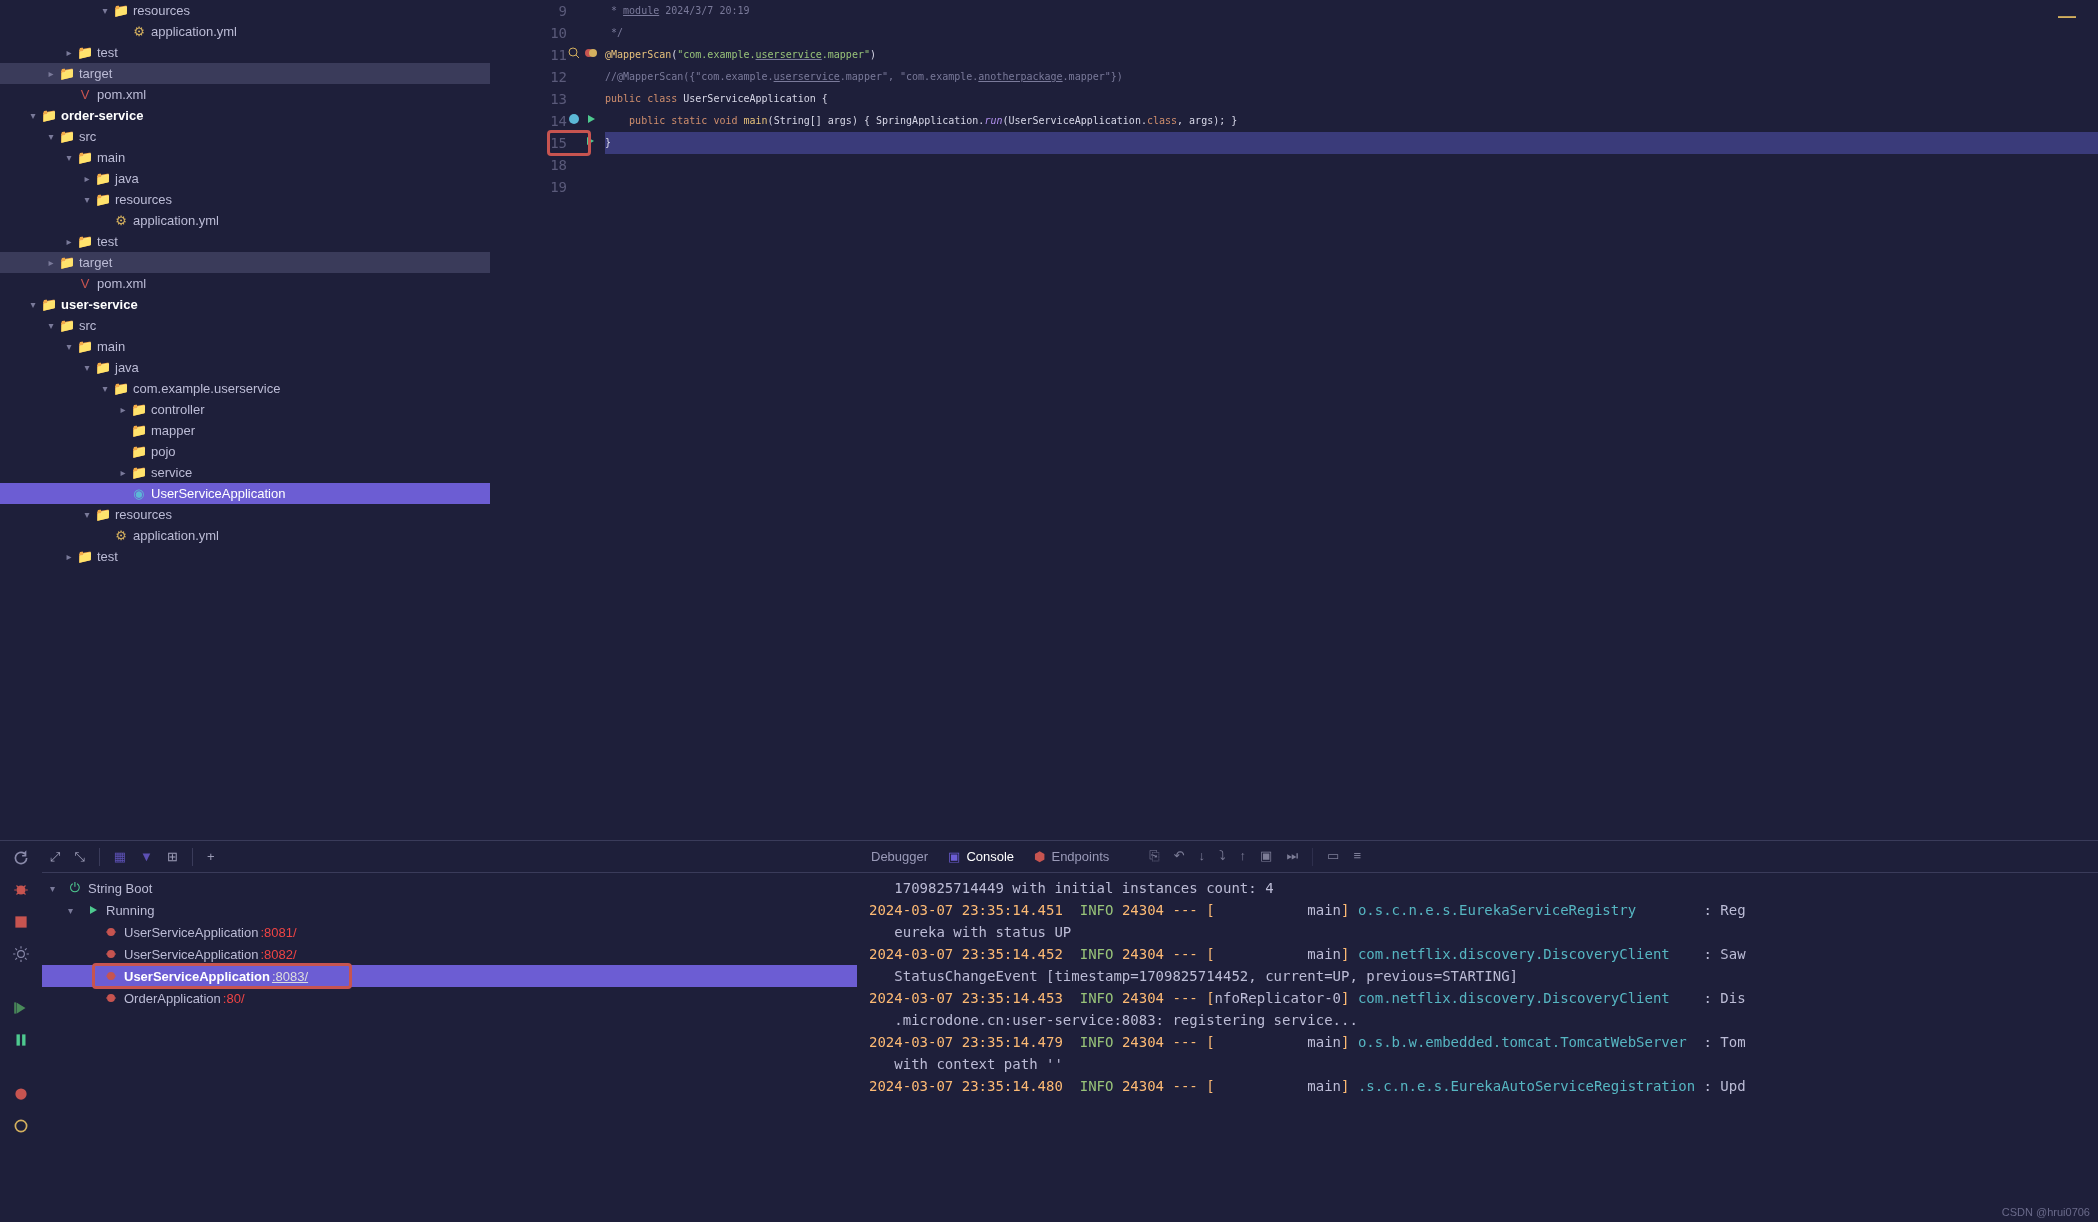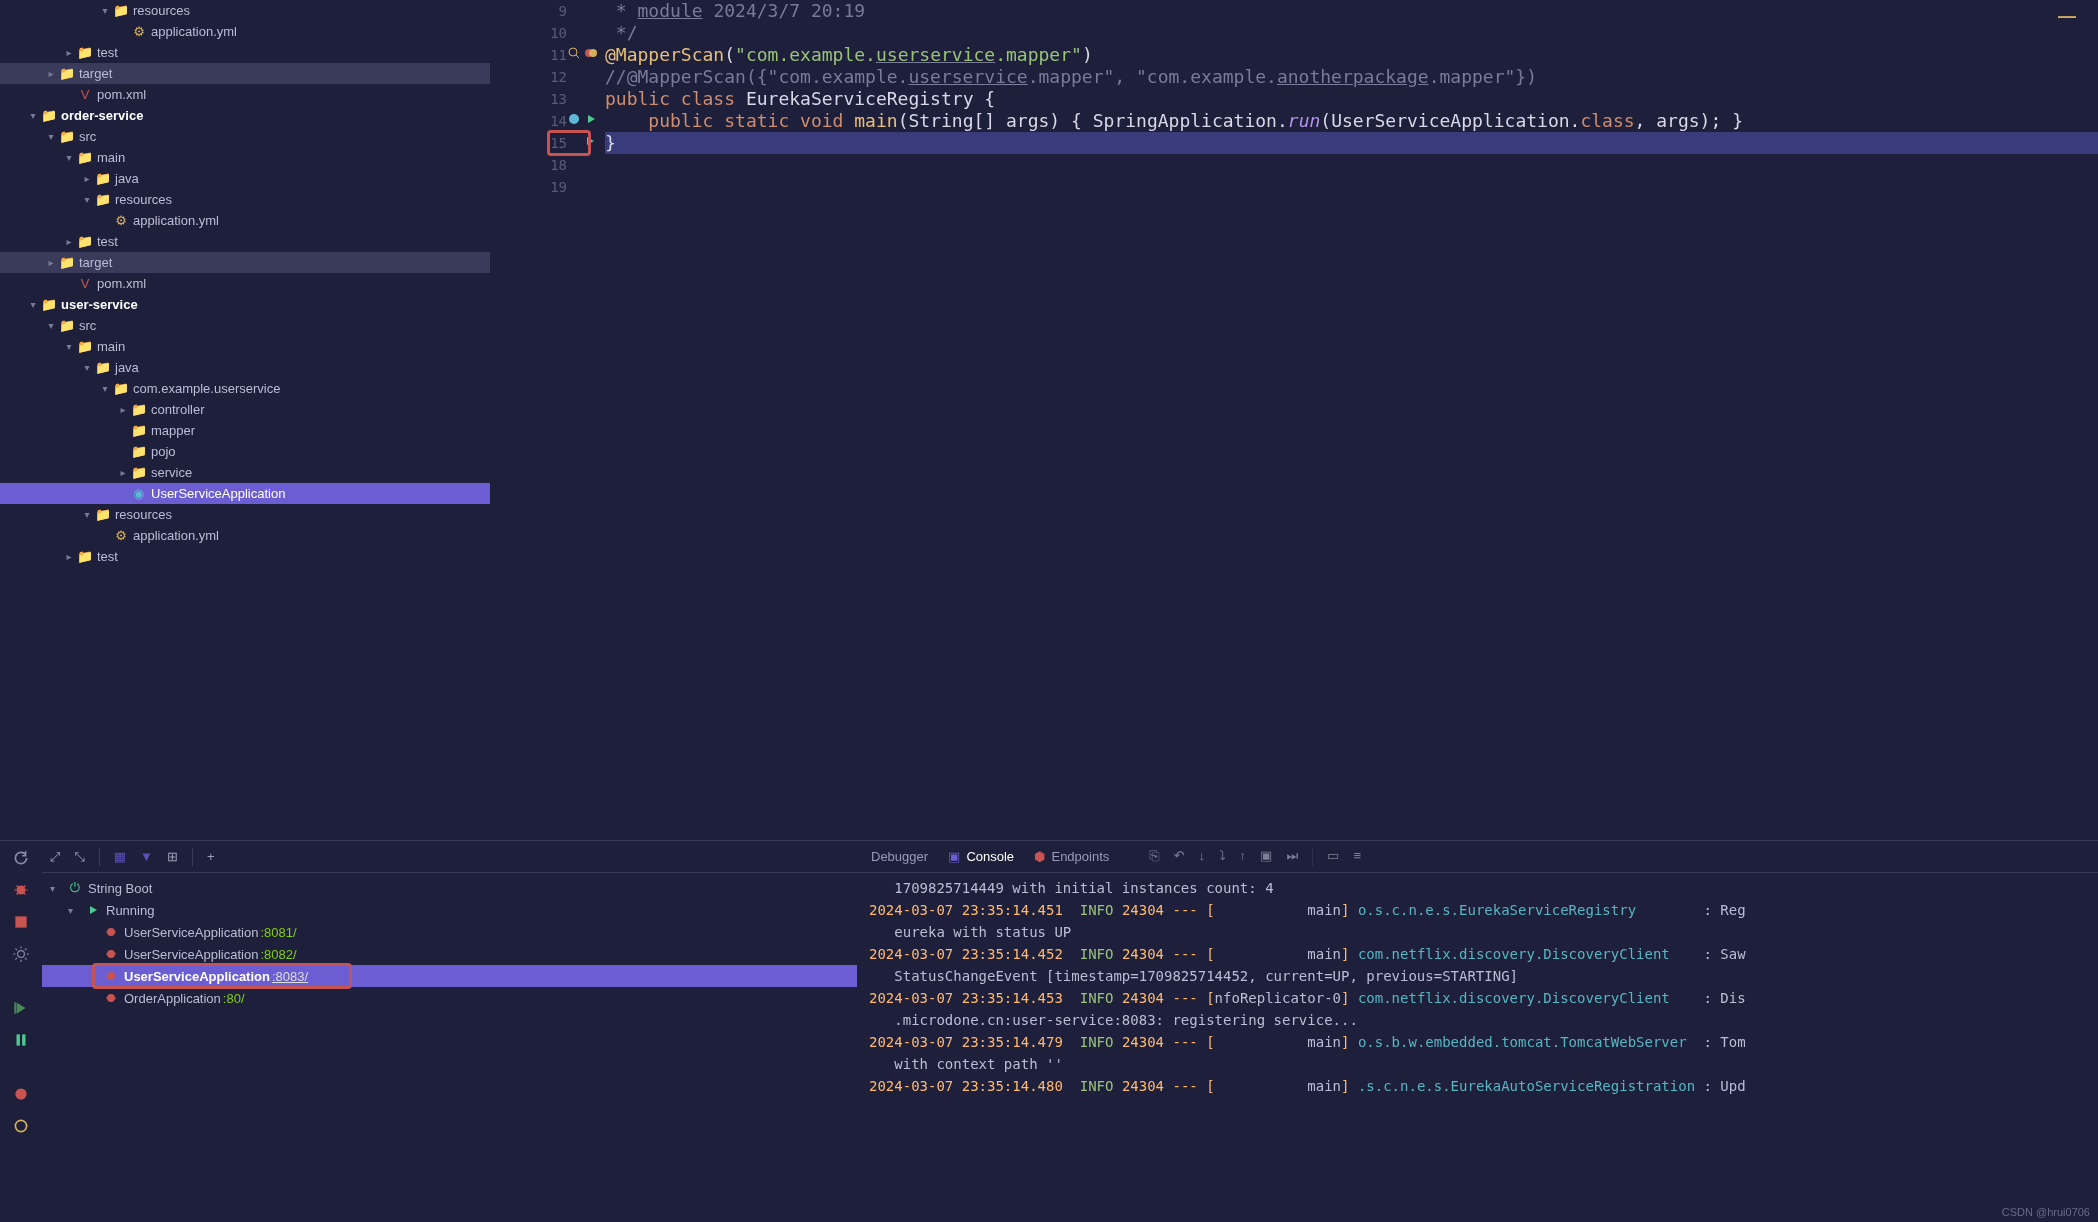--- a/index.html
+++ b/index.html
@@ -20,21 +20,21 @@
 .folder-grey { color: #8a8aaa; }
 .file-yellow { color: #d4b05e; }
 .file-red { color: #c75450; }
 .file-cyan { color: #5cb8d6; }
 .file-pink { color: #d66a9a; }
 .editor { flex: 1; background: #1e1f3a; display: flex; position: relative; }
 .gutter { width: 85px; background: #1e1f3a; text-align: right; color: #5a5a7a; font-family: 'Consolas', monospace; font-size: 14px; line-height: 22px; padding-right: 8px; }
 .gutter-line { position: relative; height: 22px; }
 .gutter-icons { position: absolute; left: 100%; display: flex; gap: 3px; top: 2px; }
 .gutter-icons svg { width: 14px; height: 14px; }
-.code { flex: 1; font-family: 'Consolas', monospace; font-size: 18px; line-height: 22px; padding-left: 30px; position: relative; }
+.code { flex: 1; font-family: 'Consolas', monospace; font-size: 10px; line-height: 22px; padding-left: 30px; position: relative; }
 .code-line { height: 22px; white-space: pre; }
 .code-line.hl { background: #3a3b7a; }
 .kw-orange { color: #cf8e6d; }
 .kw-yellow { color: #e6c07b; }
 .kw-green { color: #98c379; }
 .kw-purple { color: #b392f0; }
 .kw-grey { color: #7a7a9a; }
 .kw-white { color: #d8d8e8; }
 .kw-italic { font-style: italic; }
 .underline { text-decoration: underline; text-decoration-color: #7a7a9a; }
@@ -47,21 +47,21 @@
 .services-sidebar .sicon { width: 18px; height: 18px; display: flex; align-items: center; justify-content: center; cursor: pointer; }
 .services-left { width: 815px; background: #1e1f3a; display: flex; flex-direction: column; }
 .services-toolbar { height: 32px; display: flex; align-items: center; gap: 14px; padding-left: 8px; border-bottom: 1px solid #3a3b5a; }
 .services-toolbar .ticon { cursor: pointer; opacity: 0.8; }
 .run-tree { flex: 1; padding-top: 4px; overflow: hidden; }
 .run-row { display: flex; align-items: center; height: 22px; padding-left: 8px; }
 .run-row.sel { background: #6c5dd3; color: #fff; }
 .run-row .chev { width: 16px; font-size: 10px; color: #7a7a9a; }
 .run-row .ricon { width: 18px; display: flex; justify-content: center; }
 .run-row .rlabel { margin-left: 4px; }
-.run-row .rport { color: #84cc16; margin-left: 2px; }
+.run-row .rport { color: #ef4444; margin-left: 2px; }
 .run-row.sel .rport { color: #ddd; text-decoration: underline; }
 .services-right { flex: 1; background: #1e1f3a; display: flex; flex-direction: column; overflow: hidden; }
 .right-toolbar { height: 32px; display: flex; align-items: center; gap: 20px; padding-left: 14px; border-bottom: 1px solid #3a3b5a; }
 .right-tab { cursor: pointer; color: #9a9ab8; display: flex; align-items: center; gap: 6px; }
 .right-tab.active { color: #fff; }
 .right-icons { display: flex; gap: 14px; margin-left: 20px; opacity: 0.6; }
 .console { flex: 1; font-family: 'Consolas', monospace; font-size: 14px; line-height: 22px; padding: 4px 12px; overflow: hidden; white-space: pre; }
 .c-ts { color: #fdba74; }
 .c-info { color: #98c379; }
 .c-thread { color: #bcbcd6; }
@@ -241,21 +241,21 @@
             </svg>
           </span></div>
         <div class="gutter-line">18</div>
         <div class="gutter-line">19</div>
       </div>
     <div class="code" id="code">
         <div class="code-line"> <span class="kw-grey">* <span class="underline">module</span> 2024/3/7 20:19</span></div>
         <div class="code-line"> <span class="kw-grey">*/</span></div>
         <div class="code-line"><span class="kw-yellow">@MapperScan</span><span class="kw-white">(</span><span class="kw-green">"com.example.<span class="underline">userservice</span>.mapper"</span><span class="kw-white">)</span></div>
         <div class="code-line"><span class="kw-grey">//@MapperScan({"com.example.<span class="underline">userservice</span>.mapper", "com.example.<span class="underline">anotherpackage</span>.mapper"})</span></div>
-        <div class="code-line"><span class="kw-orange">public class </span><span class="kw-white">EurekaServiceRegistry {</span></div>
+        <div class="code-line"><span class="kw-orange">public class </span><span class="kw-white">UserServiceApplication {</span></div>
         <div class="code-line">    <span class="kw-orange">public static </span><span class="kw-orange">void </span><span class="kw-yellow">main</span><span class="kw-white">(</span><span class="kw-white">String[] args</span><span class="kw-white">) { </span><span class="kw-white">SpringApplication.</span><span class="kw-purple kw-italic">run</span><span class="kw-white">(UserServiceApplication.</span><span class="kw-orange">class</span><span class="kw-white">, args); }</span></div>
         <div class="red-box" style="left: -28px; top: 130px; width: 44px; height: 26px;"></div>
         <div class="code-line hl"><span class="kw-white">}</span></div>
         <div class="code-line"></div>
       </div>
     <div class="minimize">—</div>
   </div>
 </div>
 
 <div class="services-panel">

